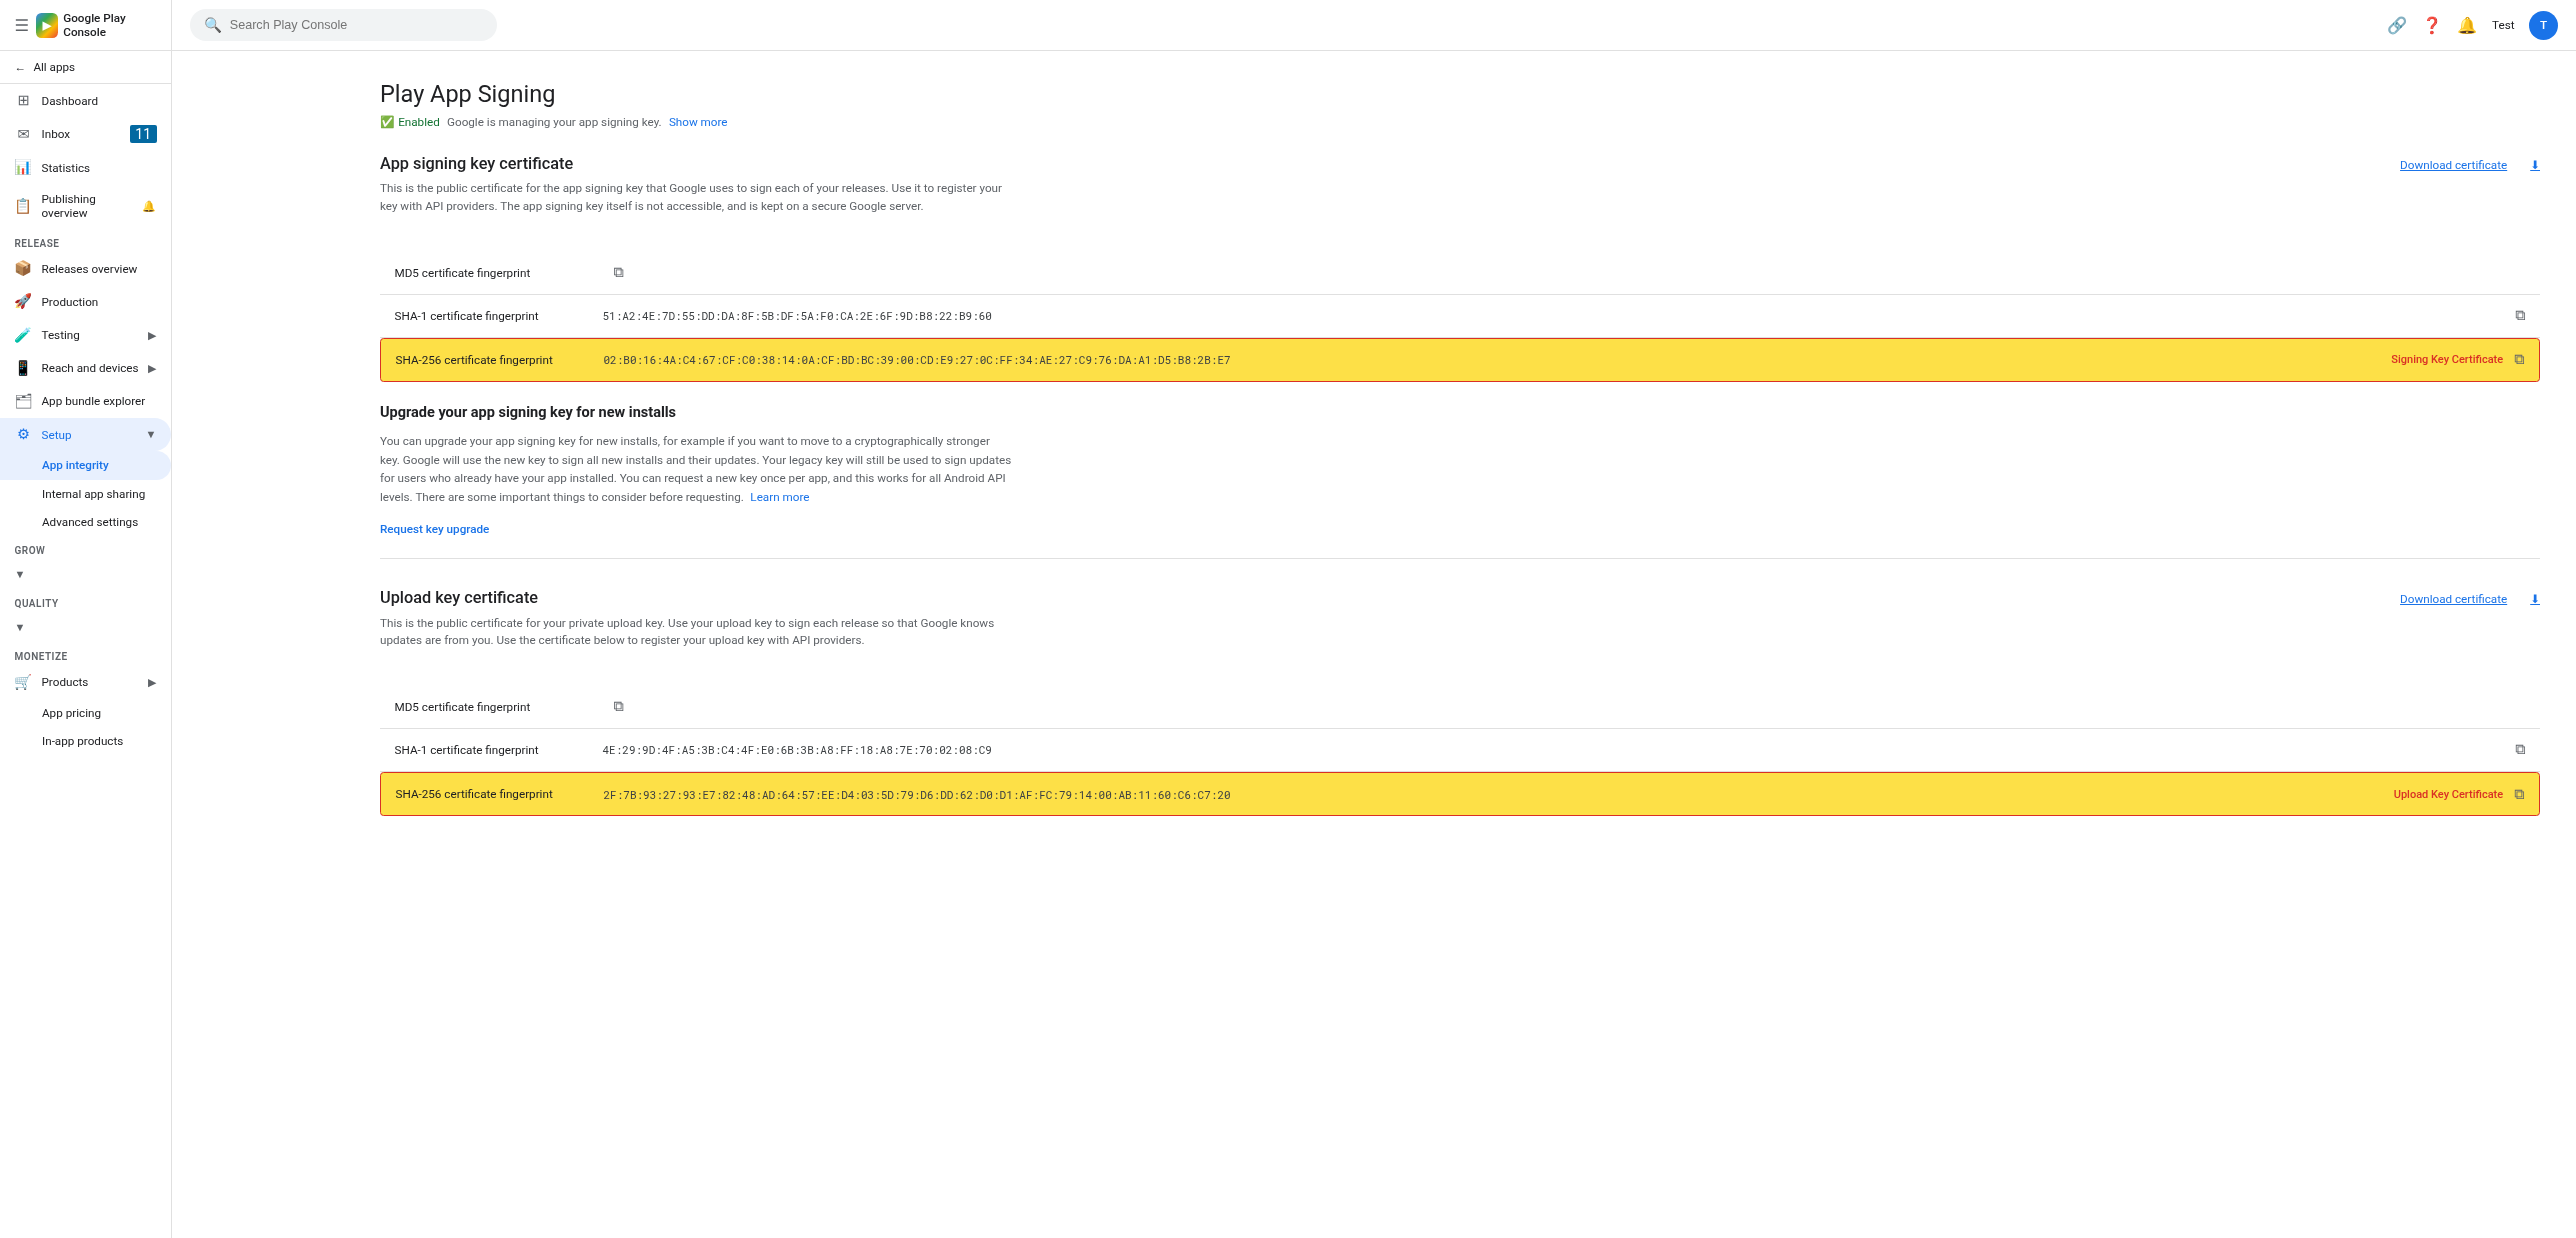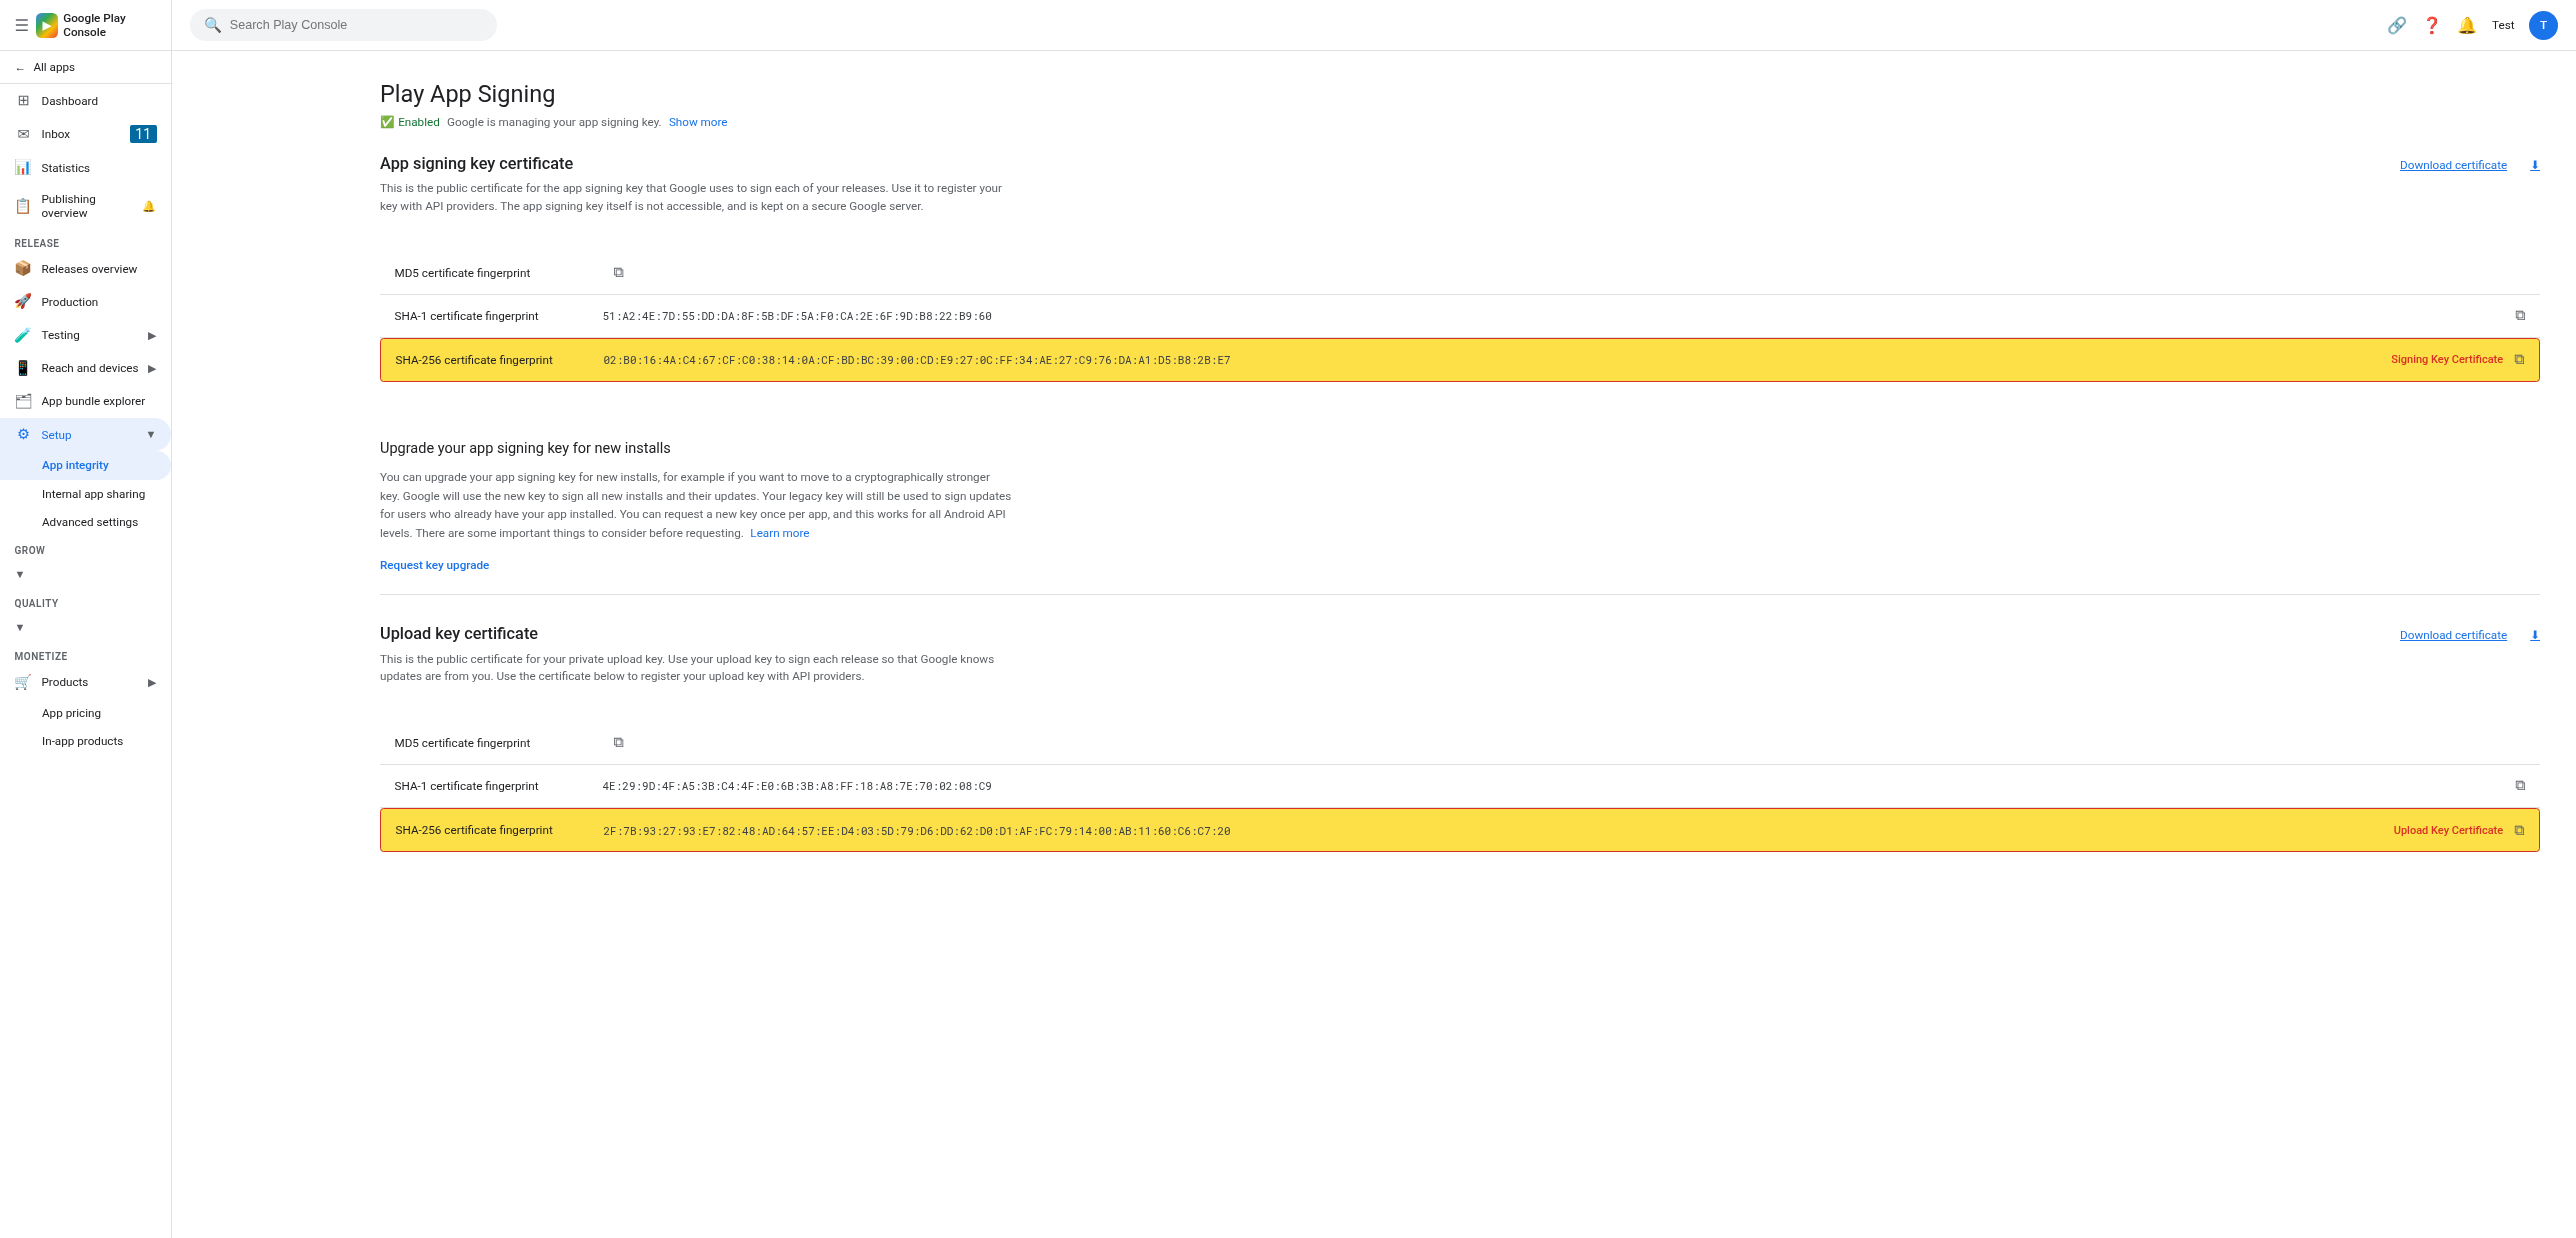--- a/index.html
+++ b/index.html
@@ -137,21 +137,21 @@
       margin-bottom: 25px;
     }
     .enabled-badge {
       display: flex; align-items: center; gap: 3.6px;
       color: #137333;
       font-size: 11.7px;
     }
     .show-more { color: #1a73e8; cursor: pointer; text-decoration: none; }
 
     
-    .section { margin-bottom: 36px; }
+    .section { }
     .section-title {
       font-size: 16.3px;
       font-weight: 500;
       color: #202124;
       margin-bottom: 7.2px;
     }
     .section-desc {
       font-size: 11.7px;
       color: #5f6368;
       margin-bottom: 18px;
@@ -213,21 +213,21 @@
       cursor: pointer;
       font-size: 14.5px;
     }
 
     
     .upgrade-section {
       padding: 22px 0;
       border-bottom: 0.9px solid #e0e0e0;
       margin-bottom: 29px;
     }
-    .upgrade-title { font-size: 14.5px; font-weight: 400; margin-bottom: 11px; }
+    .upgrade-title { font-size: 14.5px; font-weight: 700; margin-bottom: 11px; }
     .upgrade-desc {
       font-size: 11.7px;
       color: #5f6368;
       max-width: 632px;
       line-height: 1.6;
       margin-bottom: 14.5px;
     }
     .upgrade-desc a { color: #1a73e8; text-decoration: none; }
     .request-btn {
       color: #1a73e8;

